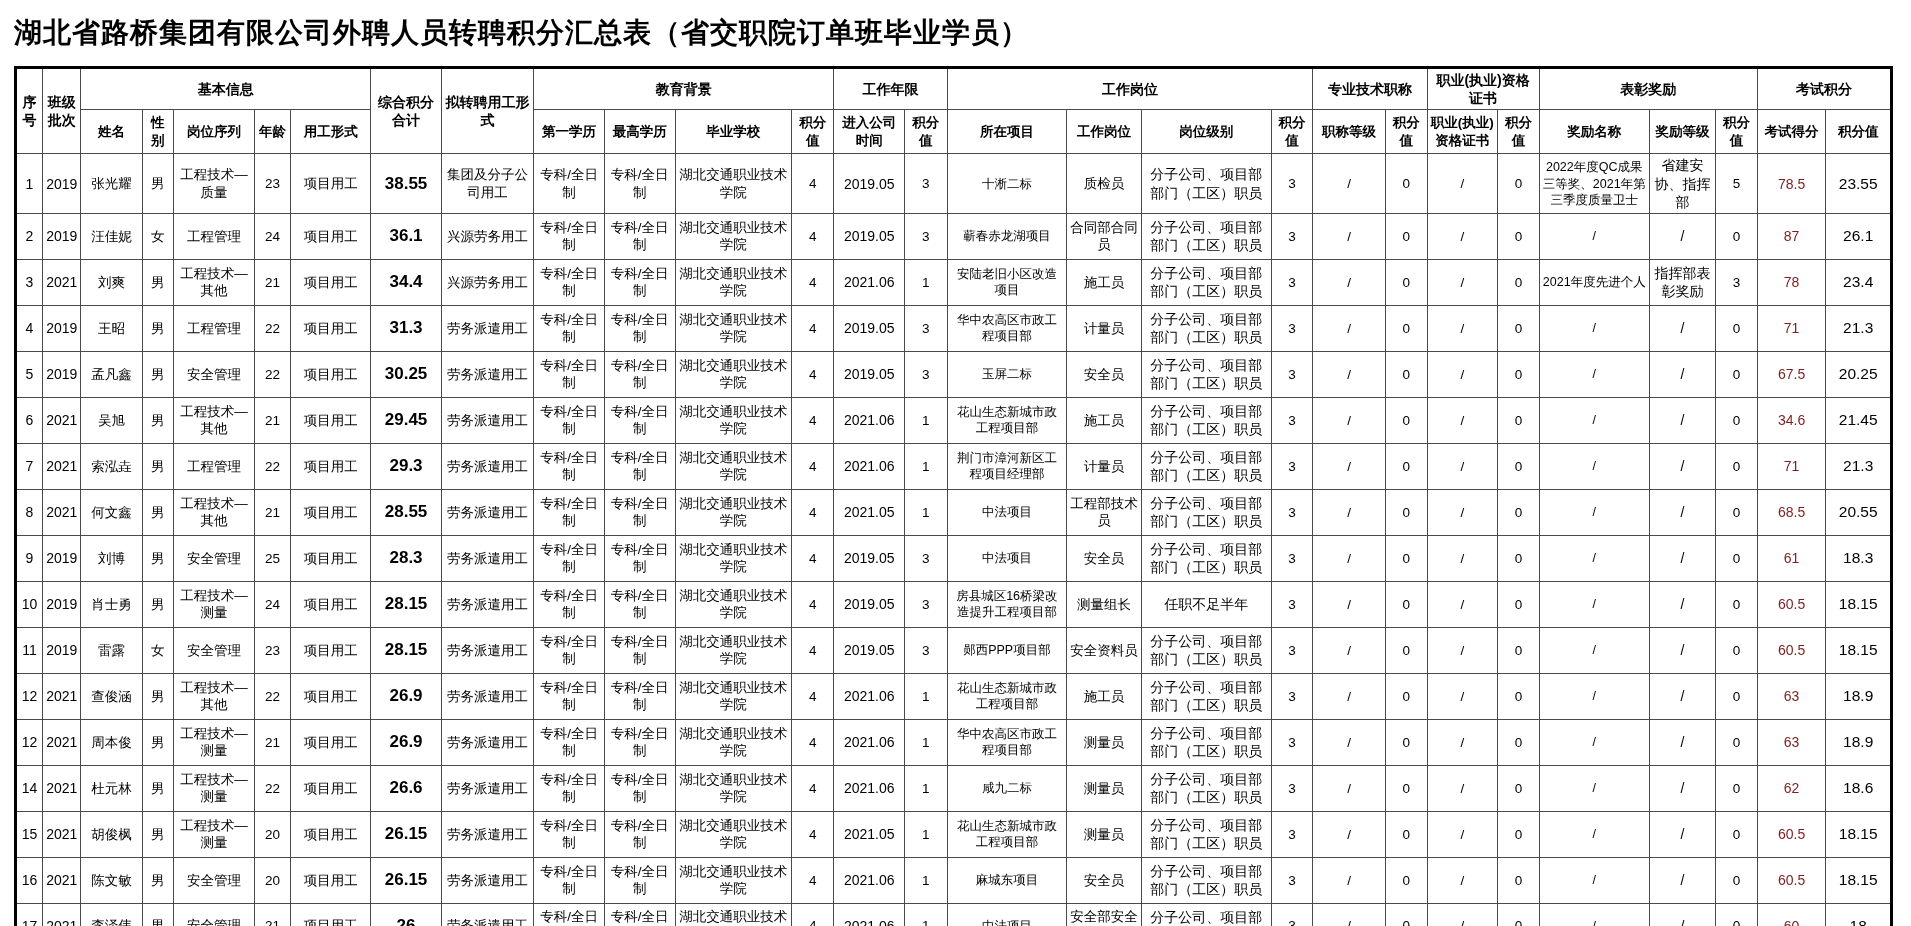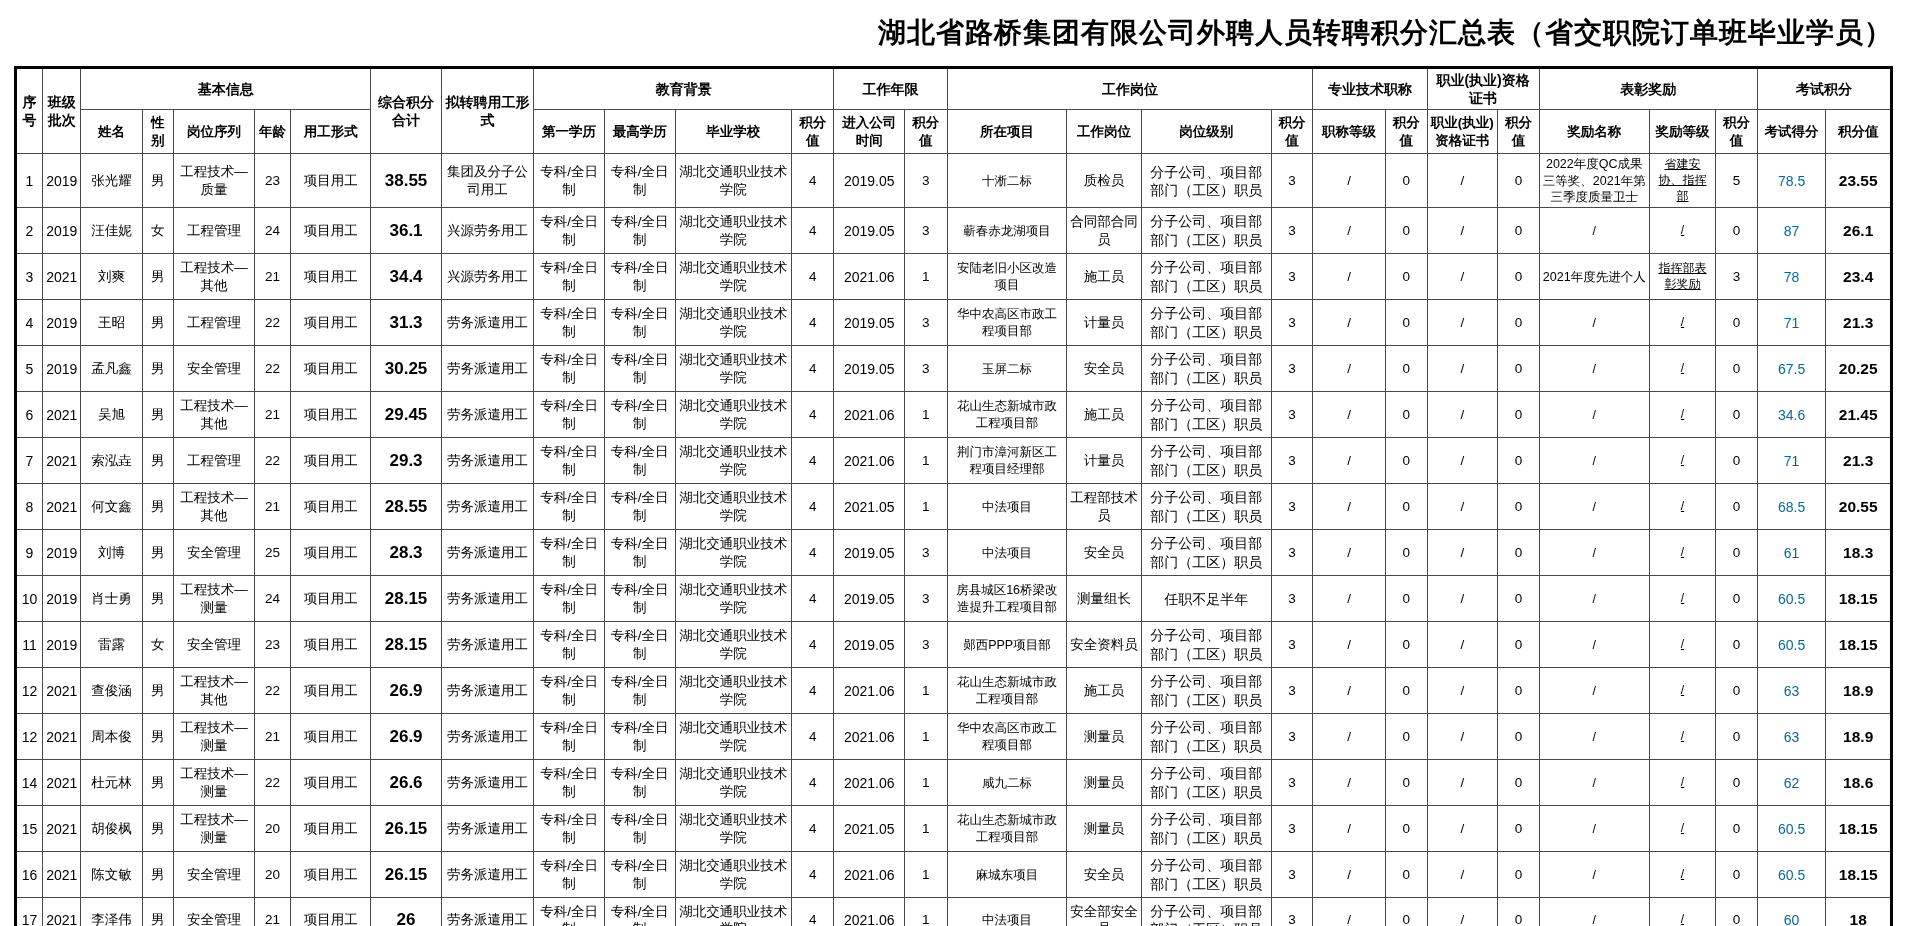--- a/index.html
+++ b/index.html
@@ -10,21 +10,21 @@
     box-sizing:border-box;
   }
   .page{
     width:1911px;
     min-height:926px;
     padding:8px 18px 20px 14px;
     box-sizing:border-box;
     background:#fff;
   }
   .title{
-    text-align:right;
+    text-align:left;
     font-size:28px;
     font-weight:bold;
     letter-spacing:1px;
     padding:6px 0 14px 0;
     font-family:"Liberation Sans","DejaVu Sans",sans-serif;
   }
   table.score{
     width:100%;
     border-collapse:collapse;
     table-layout:fixed;
@@ -47,25 +47,25 @@
   }
   table.score thead tr.sub th{font-size:13.5px;height:44px;}
   table.score tbody td{
     font-size:13.5px;
     height:46px;
   }
   
   table.score tbody td.c0, table.score tbody td.c1{font-size:14px;}
   table.score tbody td.c7{font-weight:bold;font-size:17px;}
   table.score tbody td.c13{font-size:14px;}
-  table.score tbody td.c26{color:#0369a1;font-size:14px;}
-  table.score tbody td.c27{font-weight:bold;font-size:15.5px;}
+  table.score tbody td.c26{color:#7f1d1d;font-size:14px;}
+  table.score tbody td.c27{font-weight:normal;font-size:15.5px;}
   table.score tbody td.c15, table.score tbody td.c23{font-size:12.5px;}
   table.score tbody td.c17{font-size:14px;}
-  table.score tbody td.c24{font-size:12px;text-decoration:underline;}
+  table.score tbody td.c24{font-size:14px;}
 </style>
 </head>
 <body>
 
 <div class="page">
   <div class="title">湖北省路桥集团有限公司外聘人员转聘积分汇总表（省交职院订单班毕业学员）</div>
   <table class="score">
     <colgroup>
         <col style="width: 1.44%;">
         <col style="width: 2.049%;">

